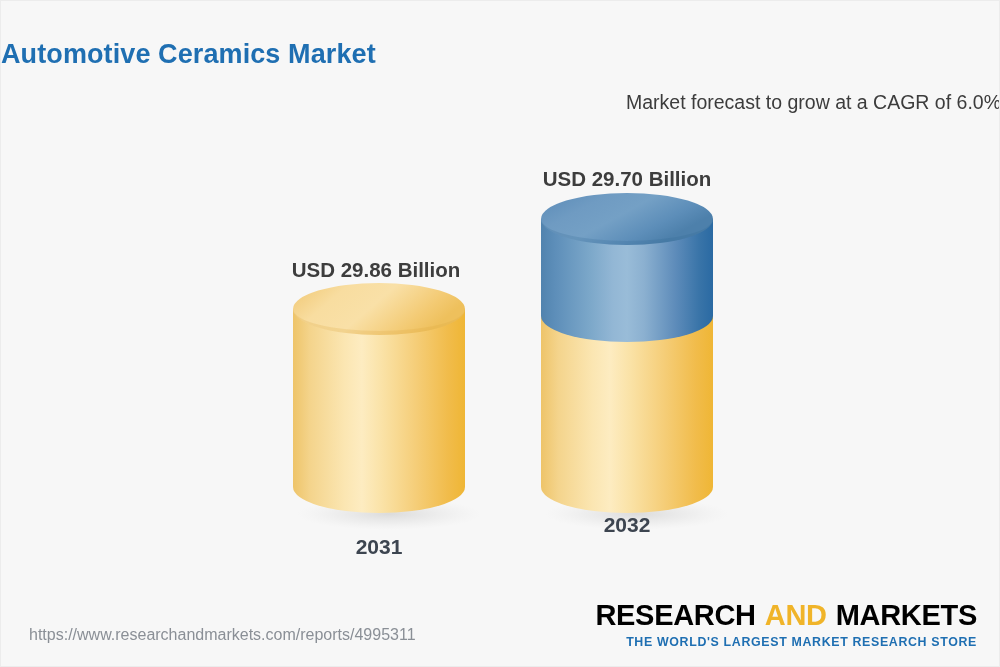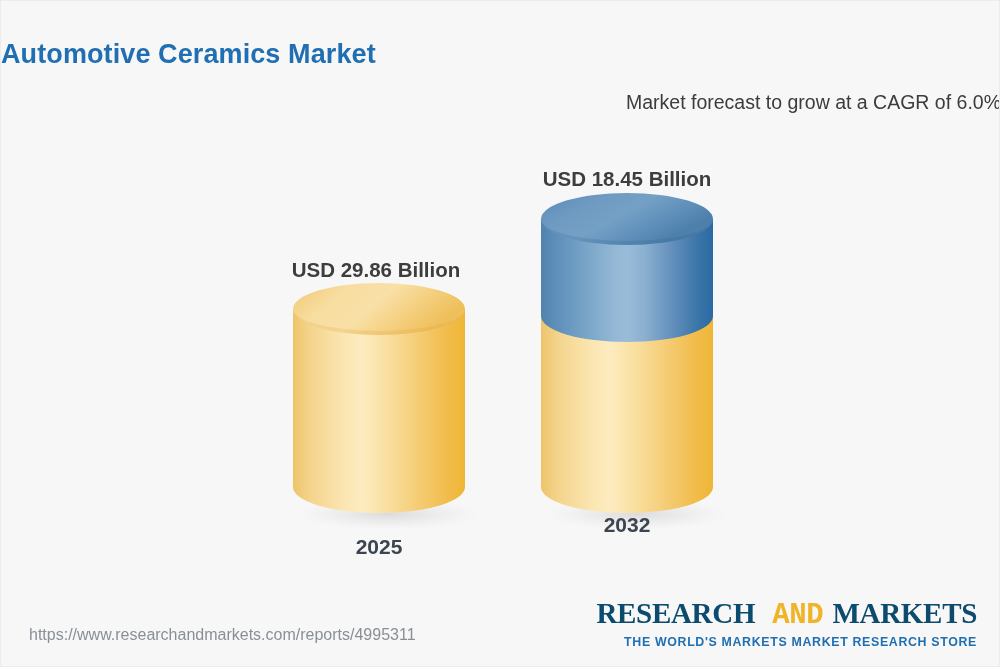--- a/index.html
+++ b/index.html
@@ -95,21 +95,21 @@
     bottom: 18px;
     text-align: right;
     line-height: 1;
   }
   #brand-wordmark {
     font-size: 29px;
     font-weight: bold;
     letter-spacing: -0.3px;
     white-space: nowrap;
   }
-  .brand-blue  { color: #0c4a6e; font-family: Liberation Serif, serif; }
+  .brand-blue  { color: #000000; }
   .brand-gold  { color: #f0b429; }
   #brand-tagline {
     margin-top: 6px;
     font-size: 12.4px;
     font-weight: bold;
     color: #1f6fb2;
     letter-spacing: 0.65px;
     white-space: nowrap;
   }
 </style>
@@ -154,23 +154,23 @@
 
       <ellipse cx="96" cy="231" rx="92" ry="16" fill="url(#shadow1)"></ellipse>
 
       <path d="M0,26 L0,204 A86,26 0 0 0 172,204 L172,26 Z" fill="url(#yellowBody1)"></path>
 
       <ellipse cx="86" cy="26" rx="86" ry="26" fill="url(#yellowTop1)"></ellipse>
 
       <path d="M0,26 A86,26 0 0 0 172,26 A86,22 0 0 1 0,26 Z" fill="#d9a33c" opacity="0.22"></path>
     </svg>
 
-    <div class="cat-label" style="left:292px; top:534px; width:172px;">2025</div>
-
-    <div class="value-label" style="left:440px; top:166px; width:372px;">USD 18.45 Billion</div>
+    <div class="cat-label" style="left:292px; top:534px; width:172px;">2031</div>
+
+    <div class="value-label" style="left:440px; top:166px; width:372px;">USD 29.70 Billion</div>
 
     <svg class="cyl-svg" style="left:540px; top:192px;" width="172" height="348" viewBox="0 0 172 348">
       <defs>
         <linearGradient id="blueBody2" x1="0" y1="0" x2="1" y2="0">
           <stop offset="0" stop-color="#5183ae"></stop>
           <stop offset="0.08" stop-color="#5d8eb9"></stop>
           <stop offset="0.28" stop-color="#7ba7c9"></stop>
           <stop offset="0.42" stop-color="#93b7d5"></stop>
           <stop offset="0.50" stop-color="#99bcd8"></stop>
           <stop offset="0.60" stop-color="#8bb0d0"></stop>
@@ -213,17 +213,17 @@
       <path d="M0,26 A86,26 0 0 0 172,26 A86,22 0 0 1 0,26 Z" fill="#2f648f" opacity="0.20"></path>
     </svg>
 
     <div class="cat-label" style="left:540px; top:512px; width:172px;">2032</div>
 
   </div>
 
   <div id="footer-url">https://www.researchandmarkets.com/reports/4995311</div>
 
   <div id="brand-logo">
-    <div id="brand-wordmark"><span class="brand-blue">RESEARCH</span><span class="brand-gold" style="margin-left: 17px; font-family: Liberation Mono, monospace;">AND</span><span class="brand-blue" style="margin-left: 9px;">MARKETS</span></div>
-    <div id="brand-tagline">THE WORLD'S MARKETS MARKET RESEARCH STORE</div>
+    <div id="brand-wordmark"><span class="brand-blue">RESEARCH</span><span class="brand-gold" style="margin-left: 9px;">AND</span><span class="brand-blue" style="margin-left: 9px;">MARKETS</span></div>
+    <div id="brand-tagline">THE WORLD'S LARGEST MARKET RESEARCH STORE</div>
   </div>
 
 </div>
 
 </body></html>

